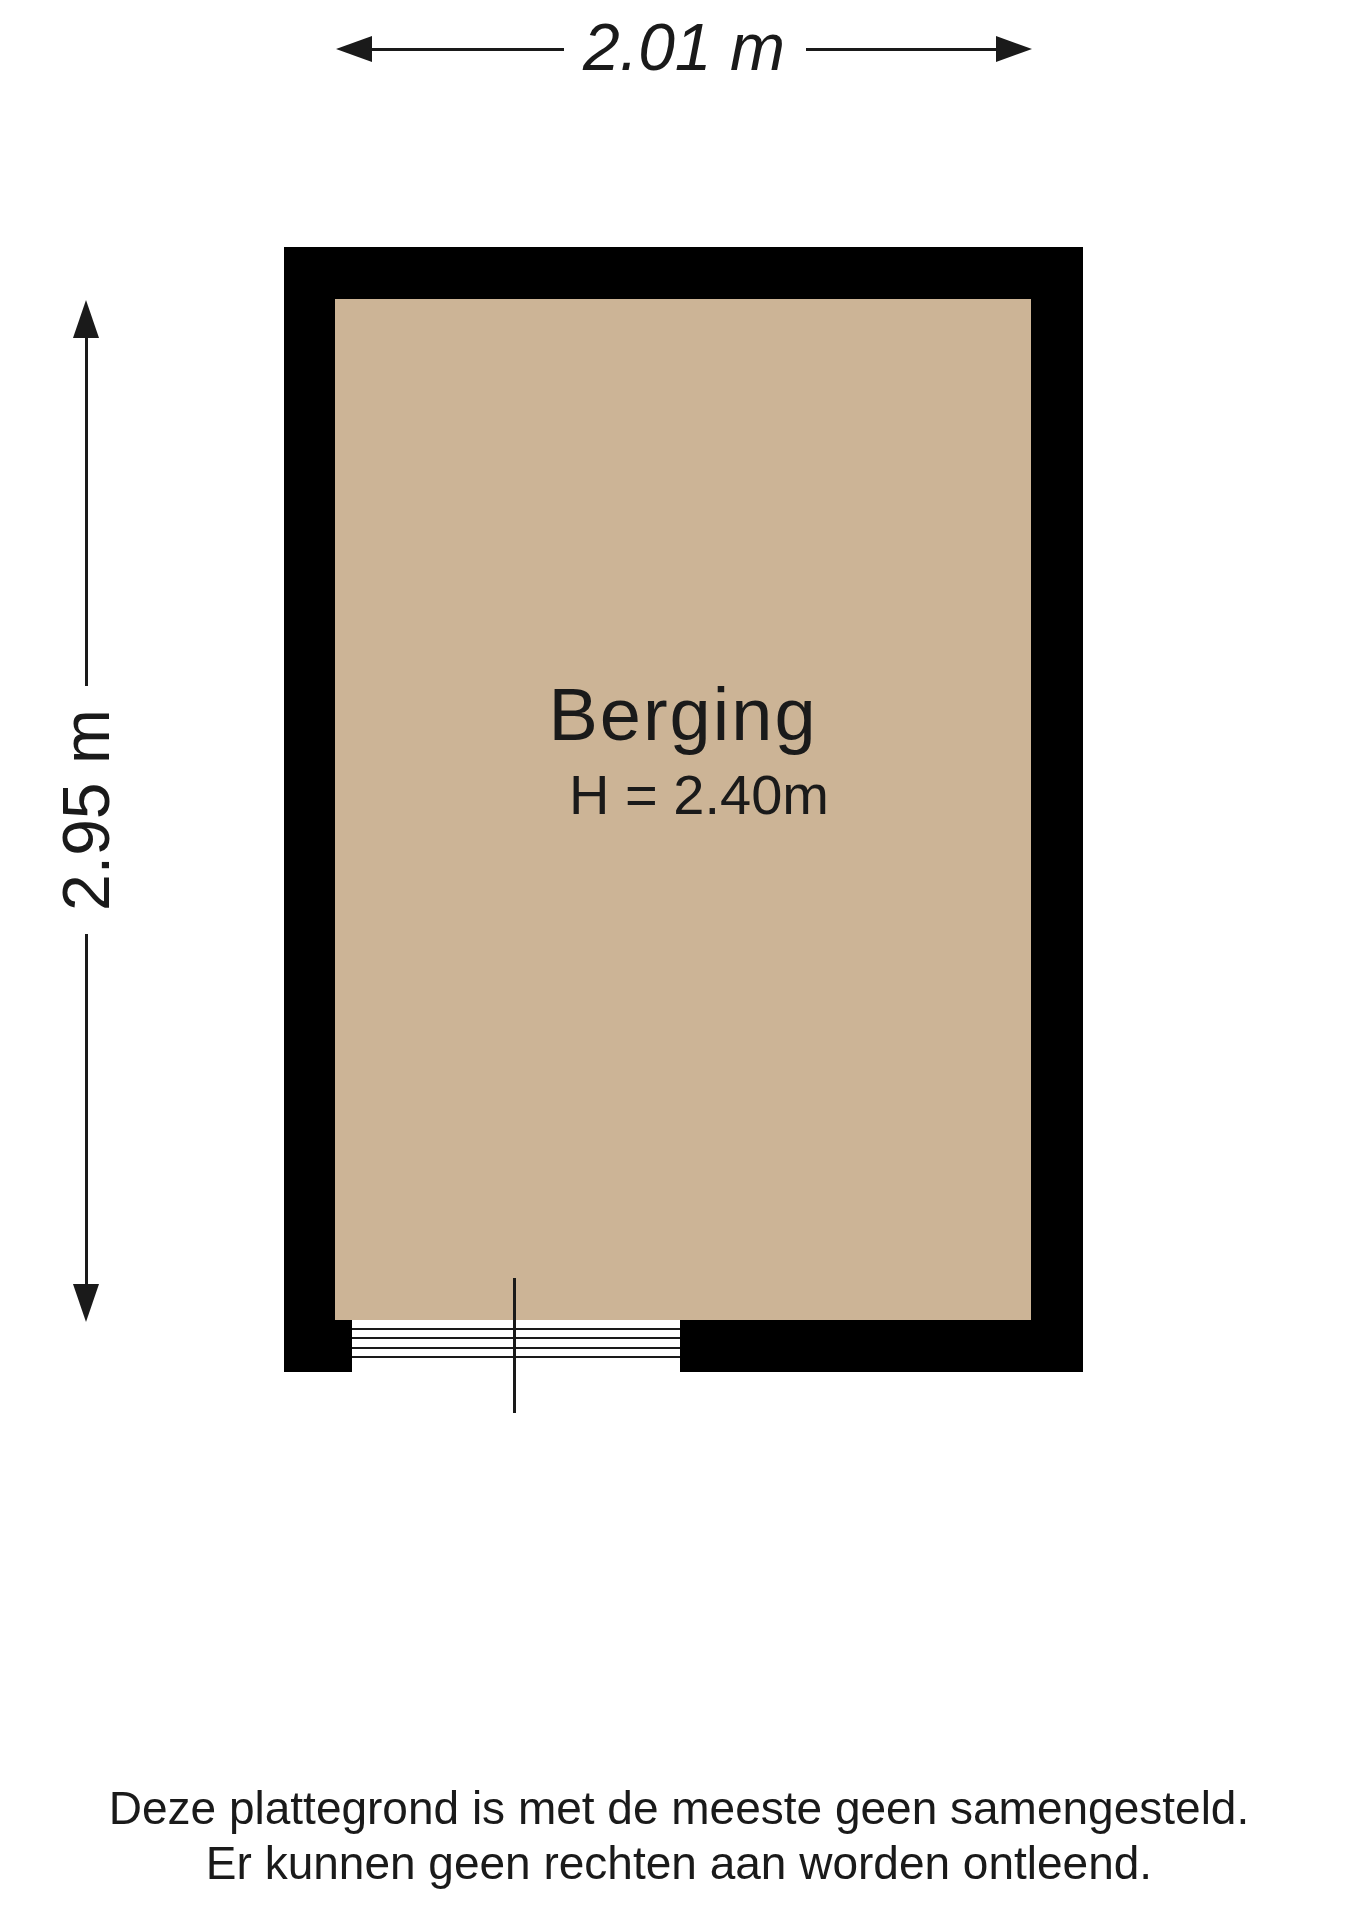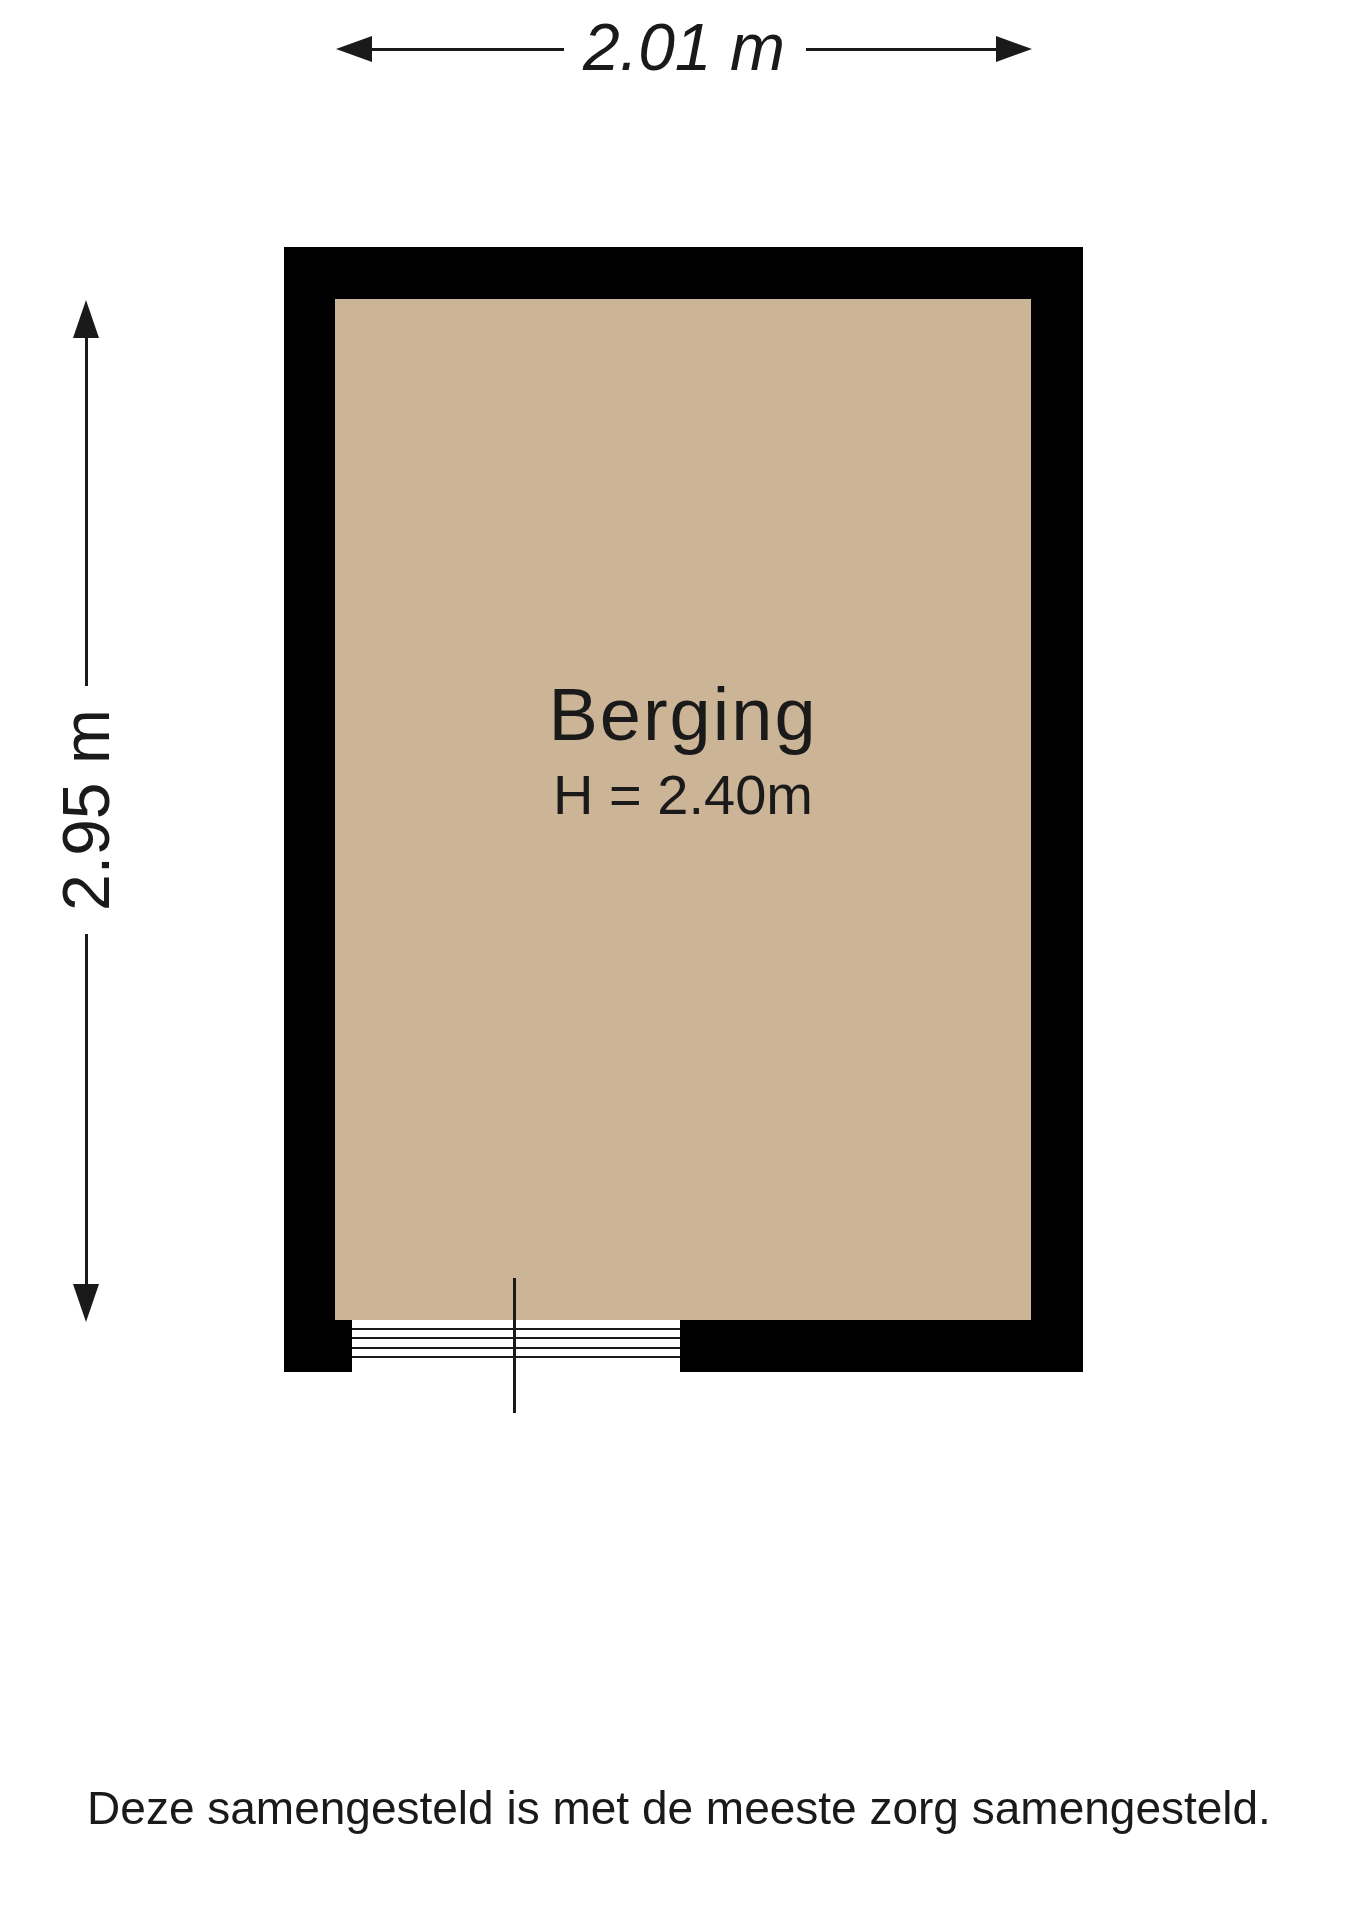--- a/index.html
+++ b/index.html
@@ -42,21 +42,21 @@
   .tline.t3{top:27px;}
   .tline.t4{top:36px;}
   .doorline{position:absolute;left:513px;top:1278px;width:3px;height:135px;background:var(--text,#1a1a1a);}
   
   .room-name{
     position:absolute;left:335px;top:678px;width:696px;
     text-align:center;font-size:74px;line-height:1;letter-spacing:2px;white-space:nowrap;
   }
   .room-height{
     position:absolute;left:335px;top:767px;width:696px;
-    text-align:center;font-size:56px;line-height:1;white-space:nowrap;
+    text-align:center;font-size:56px;line-height:1;white-space:nowrap;padding-left:16px;
   }
   
   .disclaimer{
     position:absolute;left:0;top:1781px;width:1358px;
     text-align:center;font-size:46px;line-height:55px;
   }
 </style>
 </head>
 <body>
 
@@ -86,16 +86,17 @@
     <div class="tline t2"></div>
     <div class="tline t3"></div>
     <div class="tline t4"></div>
   </div>
   <div class="doorline"></div>
 
   <div class="room-name">Berging</div>
   <div class="room-height">H = 2.40m</div>
 
   <div class="disclaimer">
-    <div>Deze samengesteld is met de meeste zorg samengesteld.</div>
+    <div>Deze plattegrond is met de meeste geen samengesteld.</div>
+    <div>Er kunnen geen rechten aan worden ontleend.</div>
   </div>
 
 </div>
 
 </body></html>

